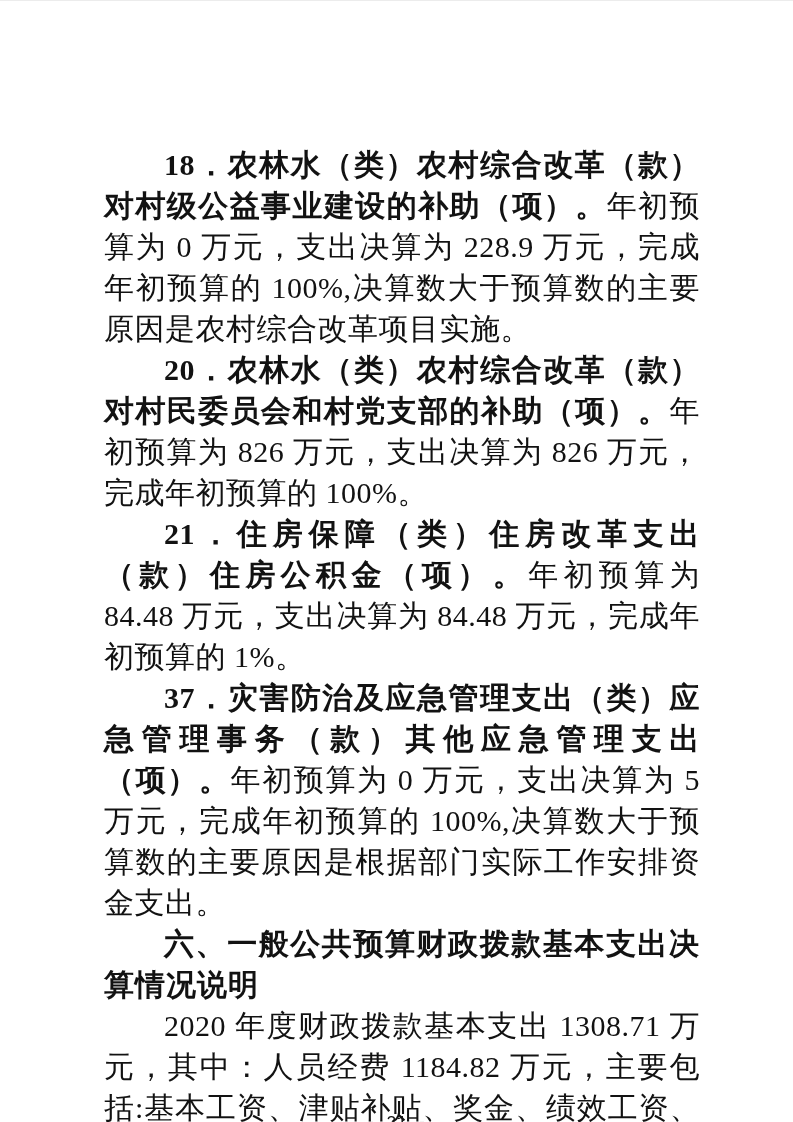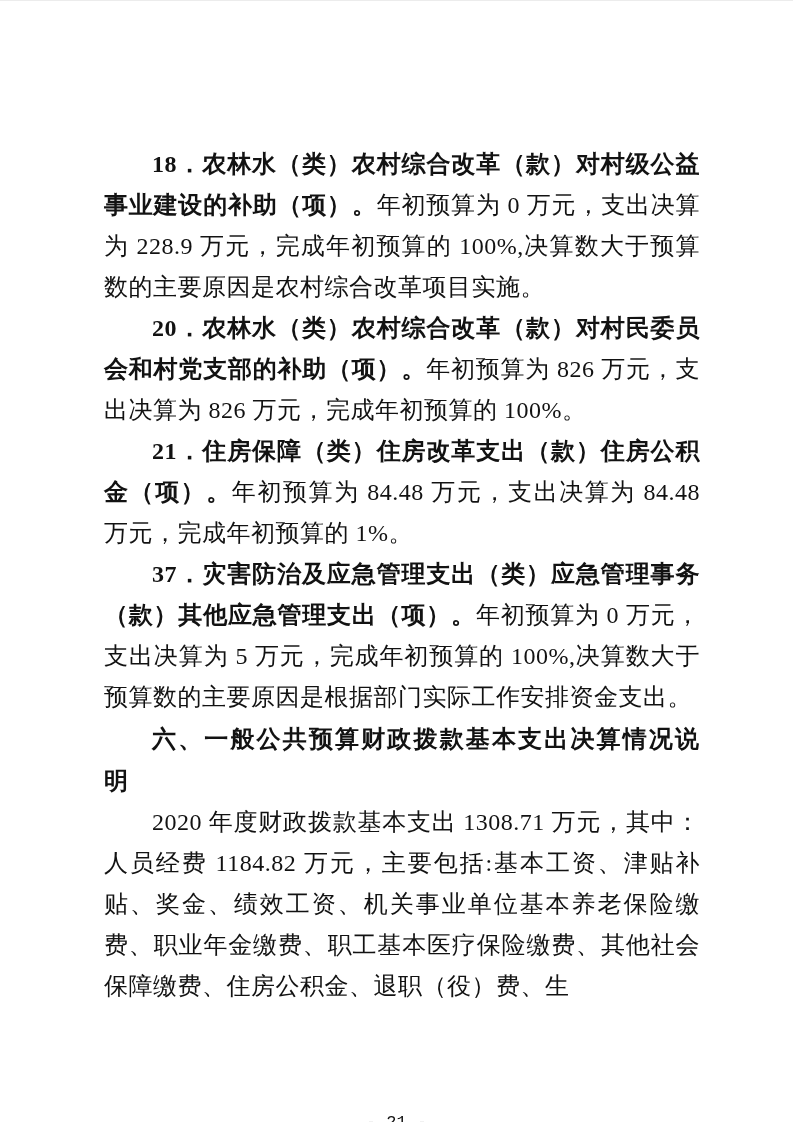--- a/index.html
+++ b/index.html
@@ -19,21 +19,21 @@
     overflow: hidden;
   }
   .text-block {
     position: absolute;
     left: 104px;
     top: 143px;
     width: 596px;
   }
   .text-block p {
     margin: 0;
-    font-size: 24px;
+    font-size: 30px;
     line-height: 41px;
     text-align: justify;
     text-indent: 2em;
     letter-spacing: 0.5px;
   }
   .text-block p strong {
     font-weight: bold;
   }
   .section-heading strong {
     font-family: "Liberation Sans", "DejaVu Sans", sans-serif;

